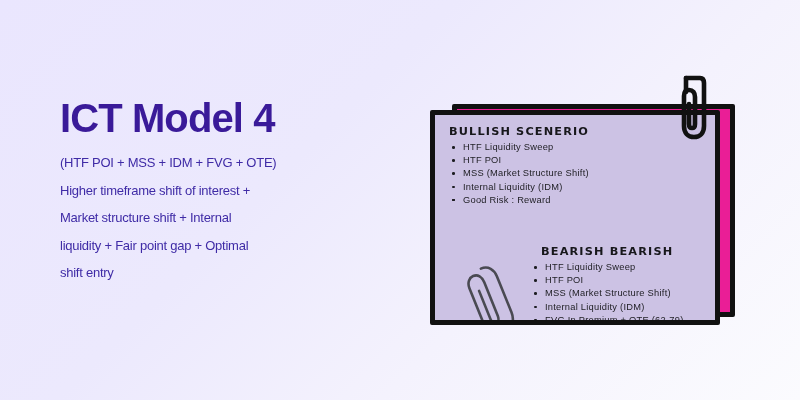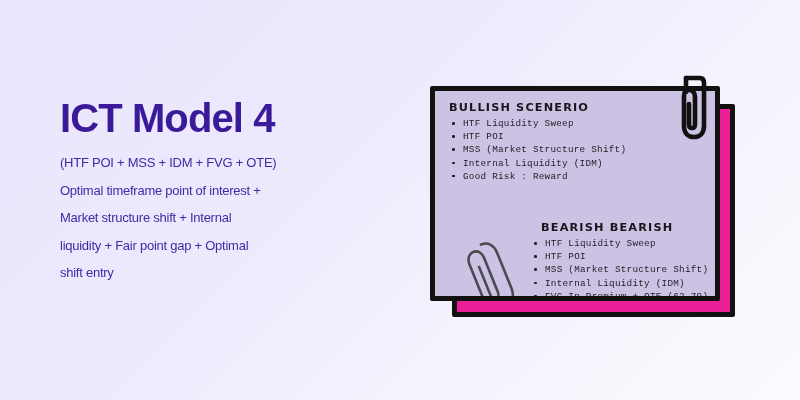--- a/index.html
+++ b/index.html
@@ -70,21 +70,21 @@
     background: #ea1e96;
     border: 5px solid #111111;
     box-sizing: border-box;
     border-radius: 2px;
   }
 
   
   #card-front {
     position: absolute;
     left: 6px;
-    top: 16px;
+    top: 40px;
     width: 290px;
     height: 215px;
     background: #ccc2e4;
     border: 5px solid #111111;
     box-sizing: border-box;
     border-radius: 2px;
     overflow: hidden;
   }
 
   
@@ -104,21 +104,21 @@
   }
   #bearish-block .scenario-title { padding-left: 10px; }
 
   .scenario-list {
     list-style: none;
     margin: 0;
     padding: 0;
   }
   .scenario-list li {
     position: relative;
-    font-family: Liberation Mono, monospace;
+    font-family: Liberation Sans, sans-serif;
     font-size: 9.3px;
     line-height: 13.2px;
     letter-spacing: 0.25px;
     color: #1d1d22;
     padding-left: 14px;
     white-space: nowrap;
   }
   .scenario-list li .bullet {
     position: absolute;
     left: 3px;
@@ -149,21 +149,21 @@
 </style>
 </head>
 <body>
 
 <div id="slide">
 
   <div id="left-block">
     <h1 id="headline">ICT Model 4</h1>
     <p id="subtext">
       <span class="ln">(HTF POI + MSS + IDM + FVG + OTE)</span>
-      <span class="ln">Optimal timeframe point of interest +</span>
+      <span class="ln">Higher timeframe shift of interest +</span>
       <span class="ln">Market structure shift + Internal</span>
       <span class="ln">liquidity + Fair point gap + Optimal</span>
       <span class="ln">shift entry</span>
     </p>
   </div>
 
   <div id="card-stack">
 
     <div id="card-shadow"></div>
 

